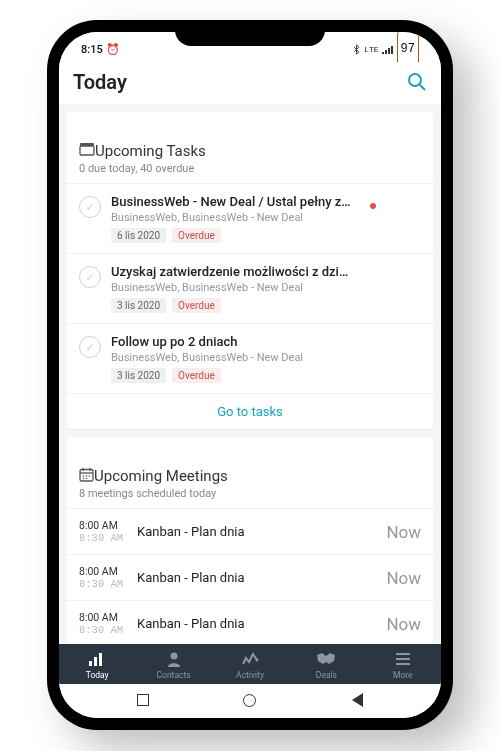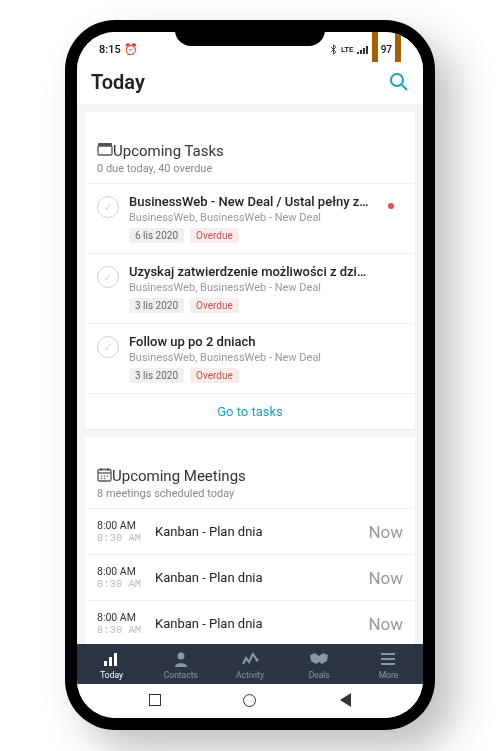--- a/index.html
+++ b/index.html
@@ -6,21 +6,21 @@
   body {
     font-family: -apple-system, BlinkMacSystemFont, "Segoe UI", Roboto, sans-serif;
     background: transparent;
     display: flex;
     justify-content: center;
     align-items: flex-start;
     min-height: 751px;
     padding: 20px 0;
   }
   .phone-frame {
-    width: 370px;
+    width: 406px;
     height: 710px;
     background: #000;
     border-radius: 50px;
     padding: 12px;
     position: relative;
     box-shadow: 20px 20px 40px rgba(0,0,0,0.25);
   }
   .screen {
     width: 100%;
     height: 100%;
@@ -46,21 +46,21 @@
     display: flex;
     justify-content: space-between;
     align-items: center;
     padding: 4px 22px 0;
     font-size: 11px;
     font-weight: 500;
     background: #fff;
     color: #111;
   }
   .status-left { display: flex; align-items: center; gap: 4px; }
-  .status-right { display: flex; align-items: center; gap: 3px; font-size: 10px; }
+  .status-right { display: flex; align-items: center; gap: 3px; font-size: 10px; font-family: Liberation Mono, monospace; }
   .header {
     background: #fff;
     padding: 8px 14px 10px;
     display: flex;
     justify-content: space-between;
     align-items: center;
   }
   .header-title { font-size: 20px; font-weight: 600; color: #222; }
   .search-icon { color: #1aa3b8; font-size: 18px; }
   .content {
@@ -193,21 +193,21 @@
           <svg width="9" height="11" viewBox="0 0 10 14">
               <path d="M5 1 L8 4 L5 7 L8 10 L5 13 L5 1 M2 4 L5 7 M2 10 L5 7" stroke="#333" stroke-width="1.2" fill="none"></path>
             </svg>
         </span>
         <span style="font-size:8px">LTE</span>
         <span>
           <svg width="12" height="9" viewBox="0 0 12 9">
               <path d="M0 9 L2 9 L2 7 L0 7 Z M3 9 L5 9 L5 5 L3 5 Z M6 9 L8 9 L8 3 L6 3 Z M9 9 L11 9 L11 1 L9 1 Z" fill="#333"></path>
             </svg>
         </span>
-        <span style="border:6px solid #a16207;border-radius:6px;padding:12px 3px;font-size:10px;display:flex;align-items:center">97</span>
+        <span style="border:1px solid #a16207;border-radius:6px;padding:12px 3px;font-size:12px;display:flex;align-items:center">97</span>
       </div>
     </div>
 
     <div class="header">
       <div class="header-title">Today</div>
       <div class="search-icon">
         <svg width="20" height="20" viewBox="0 0 20 20">
             <circle cx="8" cy="8" r="6" stroke="#1aa3b8" stroke-width="2" fill="none"></circle>
             <line x1="13" y1="13" x2="18" y2="18" stroke="#1aa3b8" stroke-width="2"></line>
           </svg>

